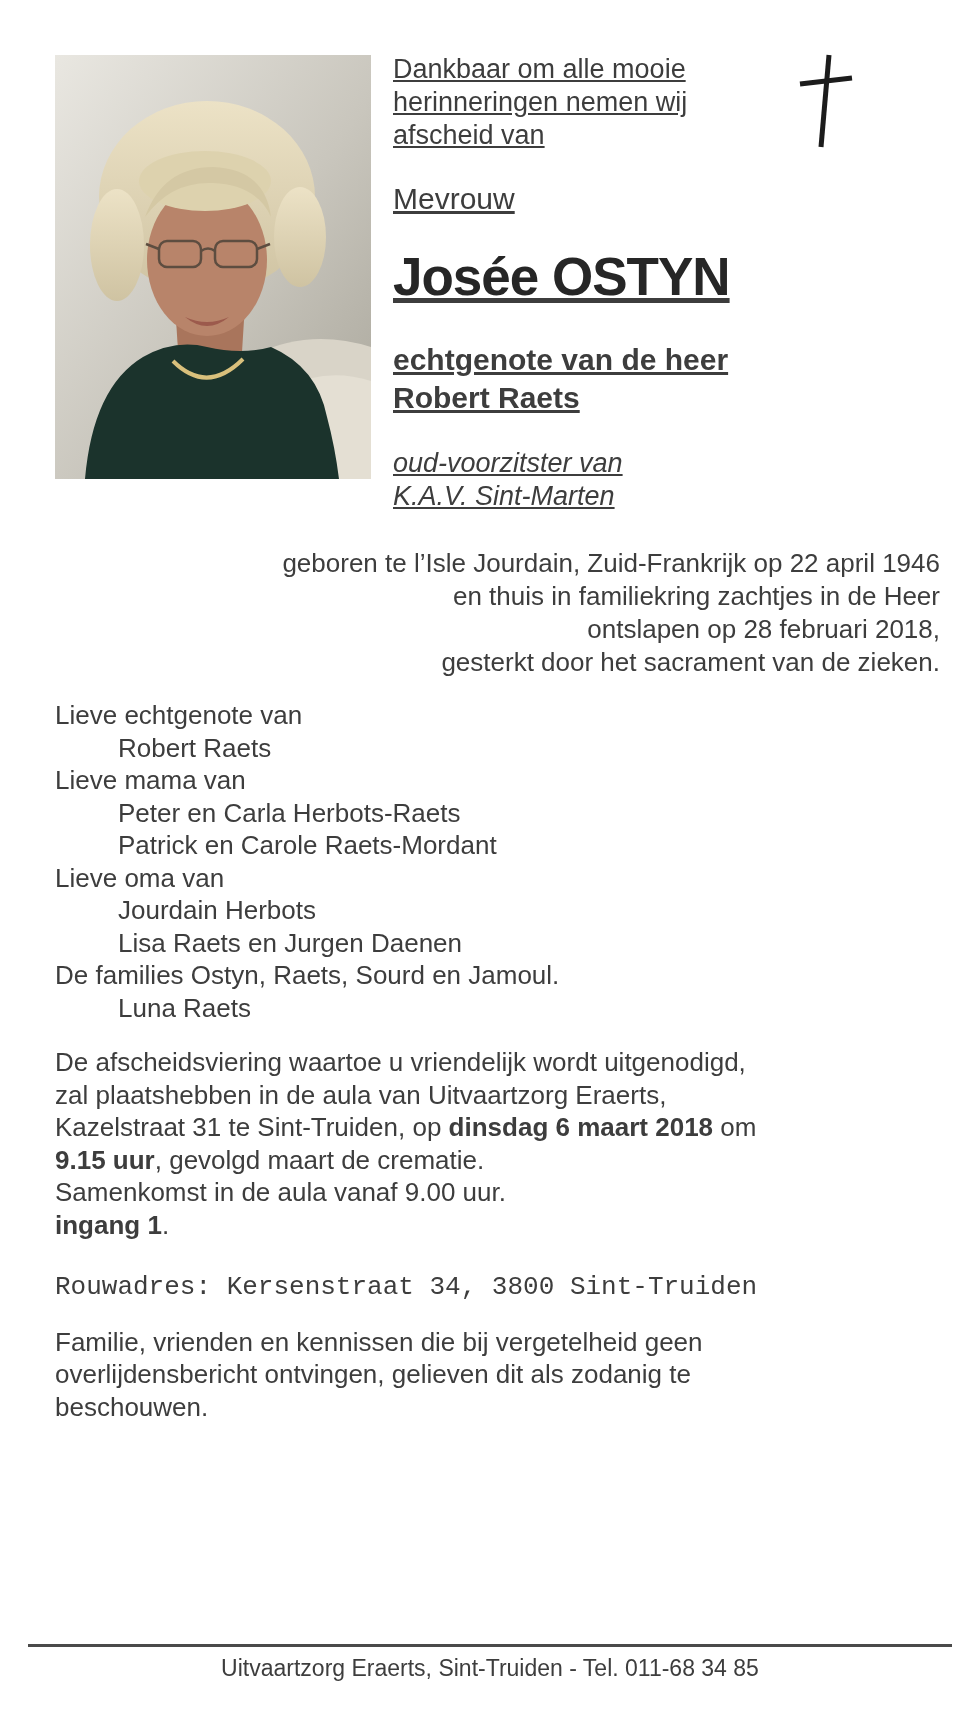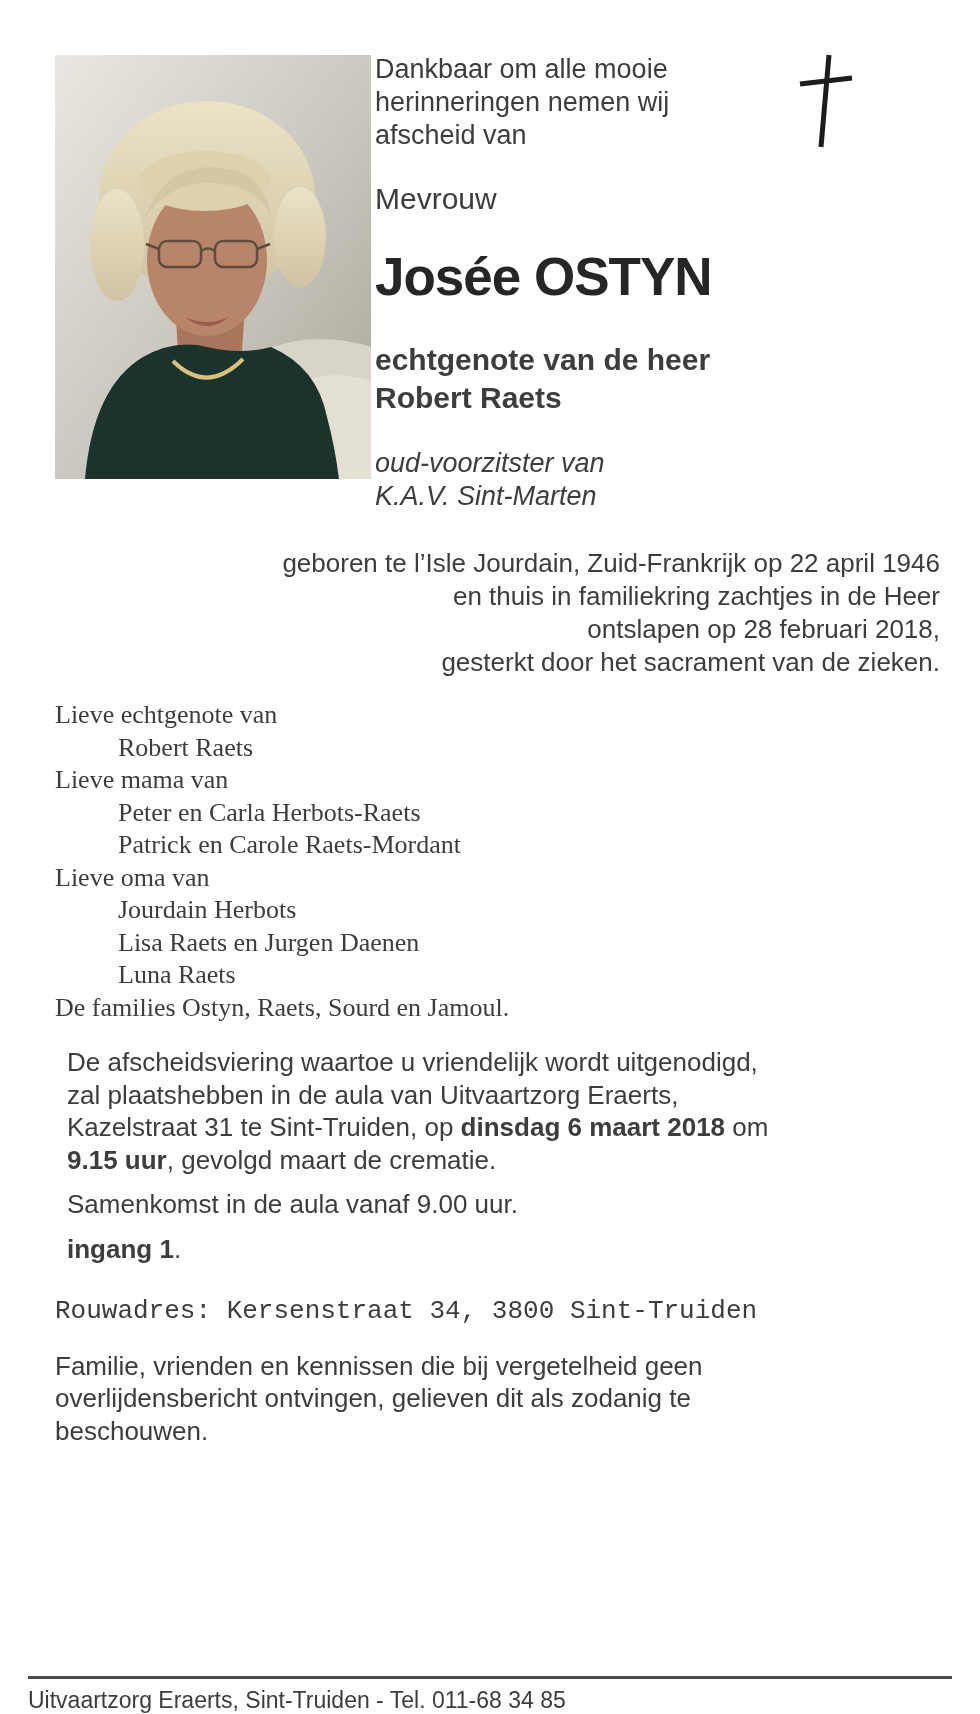--- a/index.html
+++ b/index.html
@@ -17,45 +17,45 @@
     padding: 53px 40px 0 55px;
     overflow: hidden;
   }
   .header { position: relative; height: 494px; }
   .photo {
     position: absolute; left: 0; top: 2px;
     width: 316px; height: 424px; overflow: hidden;
   }
   .photo svg { display: block; }
   .cross { position: absolute; right: 82px; top: 0; }
-  .head-text { position: absolute; left: 320px; top: 0; right: 0; }
+  .head-text { position: absolute; left: 338px; top: 0; right: 0; text-decoration: underline; }
   .intro { margin: 0; font-size: 27px; line-height: 33px; white-space: pre-line; }
   .salutation { margin: 30px 0 0; font-size: 30px; }
   .name {
     margin: 30px 0 0;
     font-size: 53px; font-weight: 700; letter-spacing: -1px;
     color: var(--heading, #262626);
   }
   .spouse { margin: 34px 0 0; font-size: 30px; font-weight: 700; line-height: 38px; white-space: pre-line; }
   .role { margin: 30px 0 16px; font-size: 27px; font-style: italic; line-height: 33px; white-space: pre-line; }
   .life { text-align: right; }
   .life p { margin: 0; font-size: 26px; line-height: 33px; white-space: pre-line; }
   .family { margin-top: 20px; }
-  .family .row { margin: 0; font-size: 26px; line-height: 32.5px; font-family: Liberation Serif, serif; }
+  .family .row { margin: 0; font-size: 26px; line-height: 32.5px; }
   .family .indent { padding-left: 63px; }
   .details { margin-top: 22px; }
-  .details .para { margin: 12px; font-size: 26px; line-height: 32.5px; white-space: pre-line; }
+  .details .para { margin: 0; font-size: 26px; line-height: 32.5px; white-space: pre-line; }
   .contact { margin-top: 30px; font-family: Liberation Mono, monospace; }
   .contact p { margin: 0; font-size: 26px; line-height: 32.5px; }
   .notice { margin-top: 22px; }
   .notice p { margin: 0; font-size: 26px; line-height: 32.5px; white-space: pre-line; }
   .footer {
-    position: absolute; left: 28px; right: 28px; bottom: 0;
+    position: absolute; left: 28px; right: 28px; bottom: 32px;
     border-top: 3px solid var(--divider, #4a4a4a);
-    text-align: left;
+    text-align: center;
   }
   .footer p { margin: 8px 0 0; font-size: 23px; }
   b { font-weight: 700; }
 </style>
 </head>
 <body>
 
 <div class="page">
 
   <header class="header">
@@ -126,22 +126,22 @@
 
   <section class="family">
     <p class="row">Lieve echtgenote van</p>
     <p class="row indent">Robert Raets</p>
     <p class="row">Lieve mama van</p>
     <p class="row indent">Peter en Carla Herbots-Raets</p>
     <p class="row indent">Patrick en Carole Raets-Mordant</p>
     <p class="row">Lieve oma van</p>
     <p class="row indent">Jourdain Herbots</p>
     <p class="row indent">Lisa Raets en Jurgen Daenen</p>
+    <p class="row">De families Ostyn, Raets, Sourd en Jamoul.</p>
     <p class="row indent">Luna Raets</p>
-    <p class="row">De families Ostyn, Raets, Sourd en Jamoul.</p>
   </section>
 
   <section class="details">
     <p class="para"><span>De afscheidsviering waartoe u vriendelijk wordt uitgenodigd,
 zal plaatshebben in de aula van Uitvaartzorg Eraerts,
 Kazelstraat 31 te Sint-Truiden, op </span><b>dinsdag 6 maart 2018</b><span> om
 </span><b>9.15 uur</b><span>, gevolgd maart de crematie.</span></p>
     <p class="para">Samenkomst in de aula vanaf 9.00 uur.</p>
     <p class="para"><b>ingang 1</b><span>.</span></p>
   </section>

